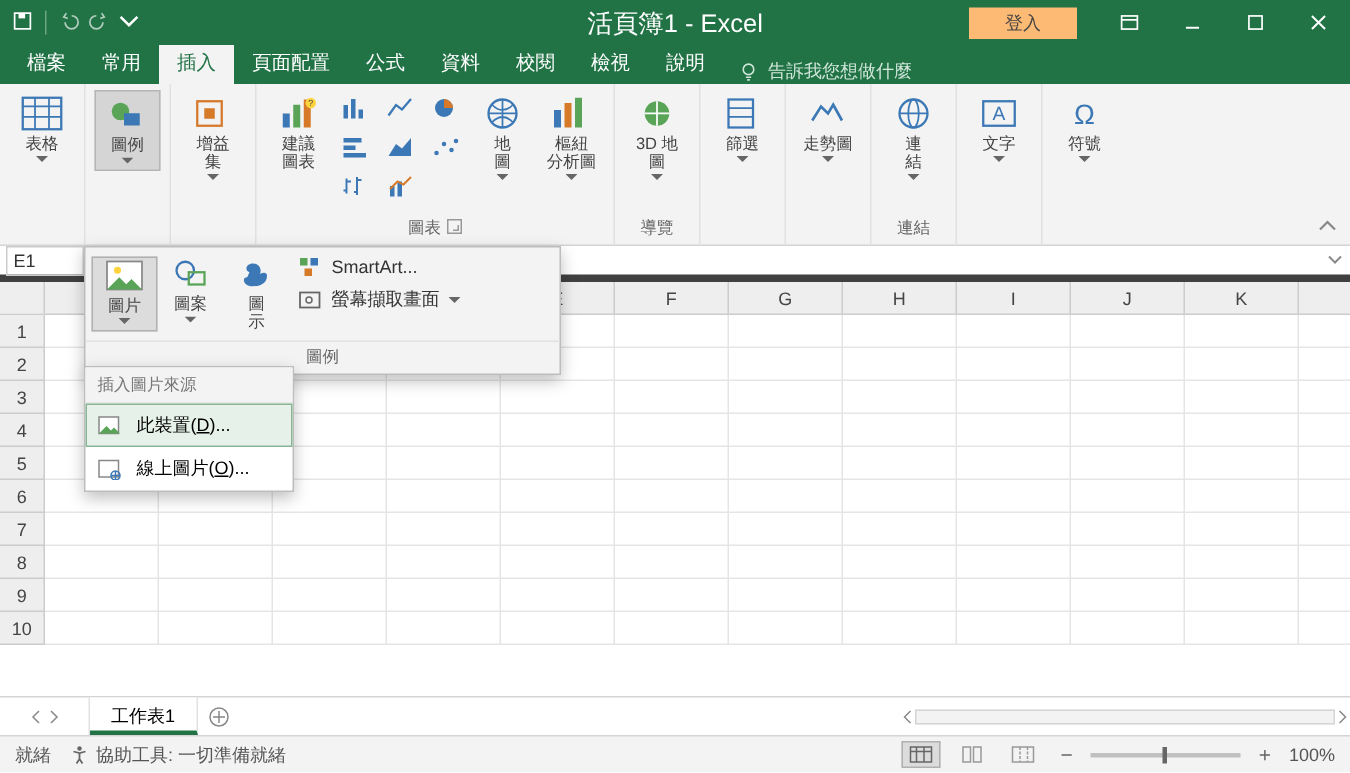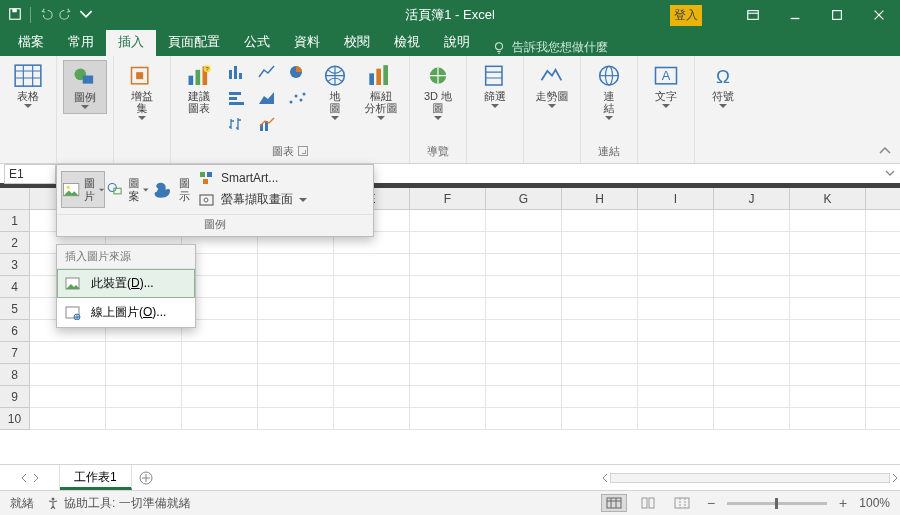--- a/index.html
+++ b/index.html
@@ -3,23 +3,23 @@
 <meta charset="utf-8">
 <style>
 * { box-sizing: border-box; margin: 0; padding: 0; font-family: "Microsoft JhengHei", "Segoe UI", sans-serif; }
 body { width: 900px; height: 515px; background: #fff; overflow: hidden; font-size: 12px; }
 
 
 .titlebar { height: 30px; background: #217346; display: flex; align-items: center; color: #fff; position: relative; }
 .qat { display: flex; gap: 6px; margin-left: 8px; align-items: center; }
 .qat svg { width: 14px; height: 14px; }
 .qat .sep { width: 1px; height: 16px; background: rgba(255,255,255,.35); margin: 0 2px; }
-.title-center { position: absolute; left: 50%; transform: translateX(-50%); font-size: 13px; color: #fff; }
+.title-center { position: absolute; left: 50%; transform: translateX(-50%); font-size: 17px; color: #fff; }
 .title-right { margin-left: auto; display: flex; align-items: center; gap: 0; }
-.login { padding: 2px 4px; background: #eab308; color: #444; font-size: 12px; margin-right: 30px; }
+.login { padding: 2px 24px; background: #fdba74; color: #444; font-size: 12px; margin-right: 14px; }
 .win-btn { width: 42px; height: 30px; display: flex; align-items: center; justify-content: center; }
 .win-btn svg { width: 14px; height: 14px; }
 
 
 .tabs { height: 26px; background: #217346; display: flex; align-items: flex-end; color: #fff; padding-left: 6px; }
 .tab { padding: 5px 12px; font-size: 13px; cursor: pointer; }
 .tab.active { background: #f3f3f3; color: #217346; }
 .tell-me { display: flex; align-items: center; gap: 6px; margin-left: 10px; color: #cfe6d9; font-size: 12px; justify-content: flex-end; }
 .tell-me svg { width: 14px; height: 14px; }
 
@@ -43,21 +43,21 @@
 .collapse { position: absolute; right: 8px; bottom: 4px; cursor: pointer; }
 
 
 .fbar { height: 24px; background: #fff; border-bottom: 5px solid #404040; display: flex; align-items: center; }
 .namebox { width: 52px; border: 1px solid #ccc; margin: 2px 4px; padding: 2px 4px; font-size: 12px; color: #333; }
 .expand { margin-left: auto; margin-right: 4px; }
 
 
 .illus-panel { position: absolute; left: 56px; top: 164px; width: 318px; background: #f3f3f3; border: 1px solid #bdbdbd; box-shadow: 0 4px 10px rgba(0,0,0,.25); z-index: 20; }
 .illus-row { display: flex; padding: 6px 4px; }
-.illus-big { width: 44px; display: flex; align-items: center; gap: 2px; cursor: pointer; }
+.illus-big { width: 44px; display: flex; flex-direction: column; align-items: center; gap: 2px; cursor: pointer; }
 .illus-big.pressed { background: #dcdcdc; border: 1px solid #b0b0b0; }
 .illus-side { display: flex; flex-direction: column; gap: 6px; margin-left: 6px; font-size: 12px; color: #333; }
 .illus-side-item { display: flex; align-items: center; gap: 6px; cursor: pointer; }
 .illus-group-label { text-align: center; color: #666; font-size: 11px; padding: 2px 0 4px; border-top: 1px solid #e1e1e1; }
 
 
 .pic-menu { position: absolute; left: 56px; top: 244px; width: 140px; background: #fff; border: 1px solid #bdbdbd; box-shadow: 0 4px 10px rgba(0,0,0,.25); z-index: 25; }
 .pic-menu-title { background: #f3f3f3; color: #777; padding: 4px 8px; font-size: 11px; border-bottom: 1px solid #e6e6e6; }
 .pic-menu-item { display: flex; align-items: center; gap: 10px; padding: 6px 8px; cursor: pointer; font-size: 12px; }
 .pic-menu-item.hover { background: #e6f1e9; border: 1px solid #8ab594; padding: 5px 7px; }

